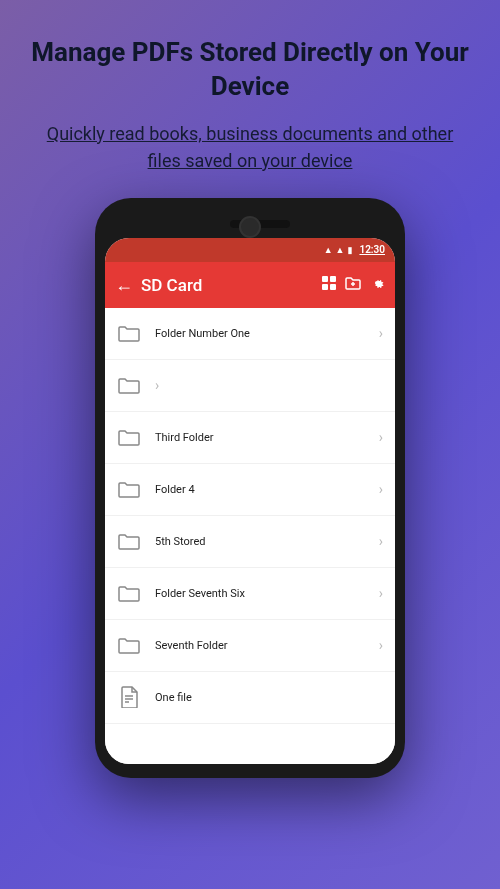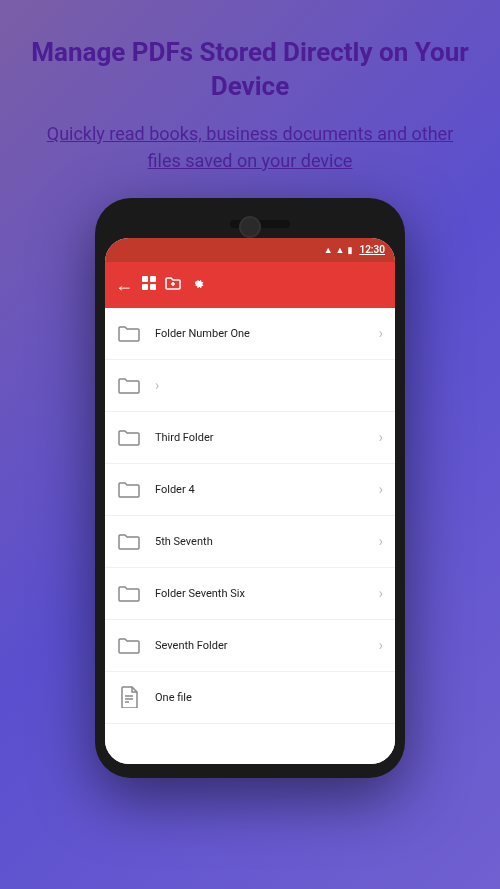--- a/index.html
+++ b/index.html
@@ -11,21 +11,21 @@
       display: flex;
       flex-direction: column;
       align-items: center;
       font-family: 'Roboto', Arial, sans-serif;
       overflow: hidden;
     }
 
     .header-text {
       text-align: center;
       padding: 36px 30px 14px;
-      color: #4c1d95;
+      color: #0f172a;
     }
 
     .header-text h1 {
       font-size: 26px;
       font-weight: 700;
       line-height: 1.3;
       margin-bottom: 16px;
     }
 
     .header-text p {
@@ -234,20 +234,21 @@
 
           <span class="status-icon">▲</span>
 
           <span class="status-icon">▮</span>
           <span class="status-time">12:30</span>
         </div>
       </div>
 
       <div class="app-bar">
         <span class="app-bar-back">←</span>
+        <span class="app-bar-title">SD Card</span>
         <div class="app-bar-actions">
           <span class="app-bar-icon">
             <svg width="16" height="16" viewBox="0 0 16 16" fill="white">
               <rect x="1" y="1" width="6" height="6" rx="1"></rect>
               <rect x="9" y="1" width="6" height="6" rx="1"></rect>
               <rect x="1" y="9" width="6" height="6" rx="1"></rect>
               <rect x="9" y="9" width="6" height="6" rx="1"></rect>
             </svg>
           </span>
           <span class="app-bar-icon">
@@ -302,21 +303,21 @@
             </div>
             <span class="file-name">Folder 4</span>
             <span class="file-chevron">›</span>
           </div>
           <div class="file-item">
             <div class="file-icon">
               <svg class="folder-icon-svg" viewBox="0 0 22 18" fill="none" stroke="#888" stroke-width="1.5">
         <path d="M1 4a1 1 0 011-1h5l2 2h11a1 1 0 011 1v10a1 1 0 01-1 1H2a1 1 0 01-1-1V4z"></path>
       </svg>
             </div>
-            <span class="file-name">5th Seventh</span>
+            <span class="file-name">5th Stored</span>
             <span class="file-chevron">›</span>
           </div>
           <div class="file-item">
             <div class="file-icon">
               <svg class="folder-icon-svg" viewBox="0 0 22 18" fill="none" stroke="#888" stroke-width="1.5">
         <path d="M1 4a1 1 0 011-1h5l2 2h11a1 1 0 011 1v10a1 1 0 01-1 1H2a1 1 0 01-1-1V4z"></path>
       </svg>
             </div>
             <span class="file-name">Folder Seventh Six</span>
             <span class="file-chevron">›</span>

